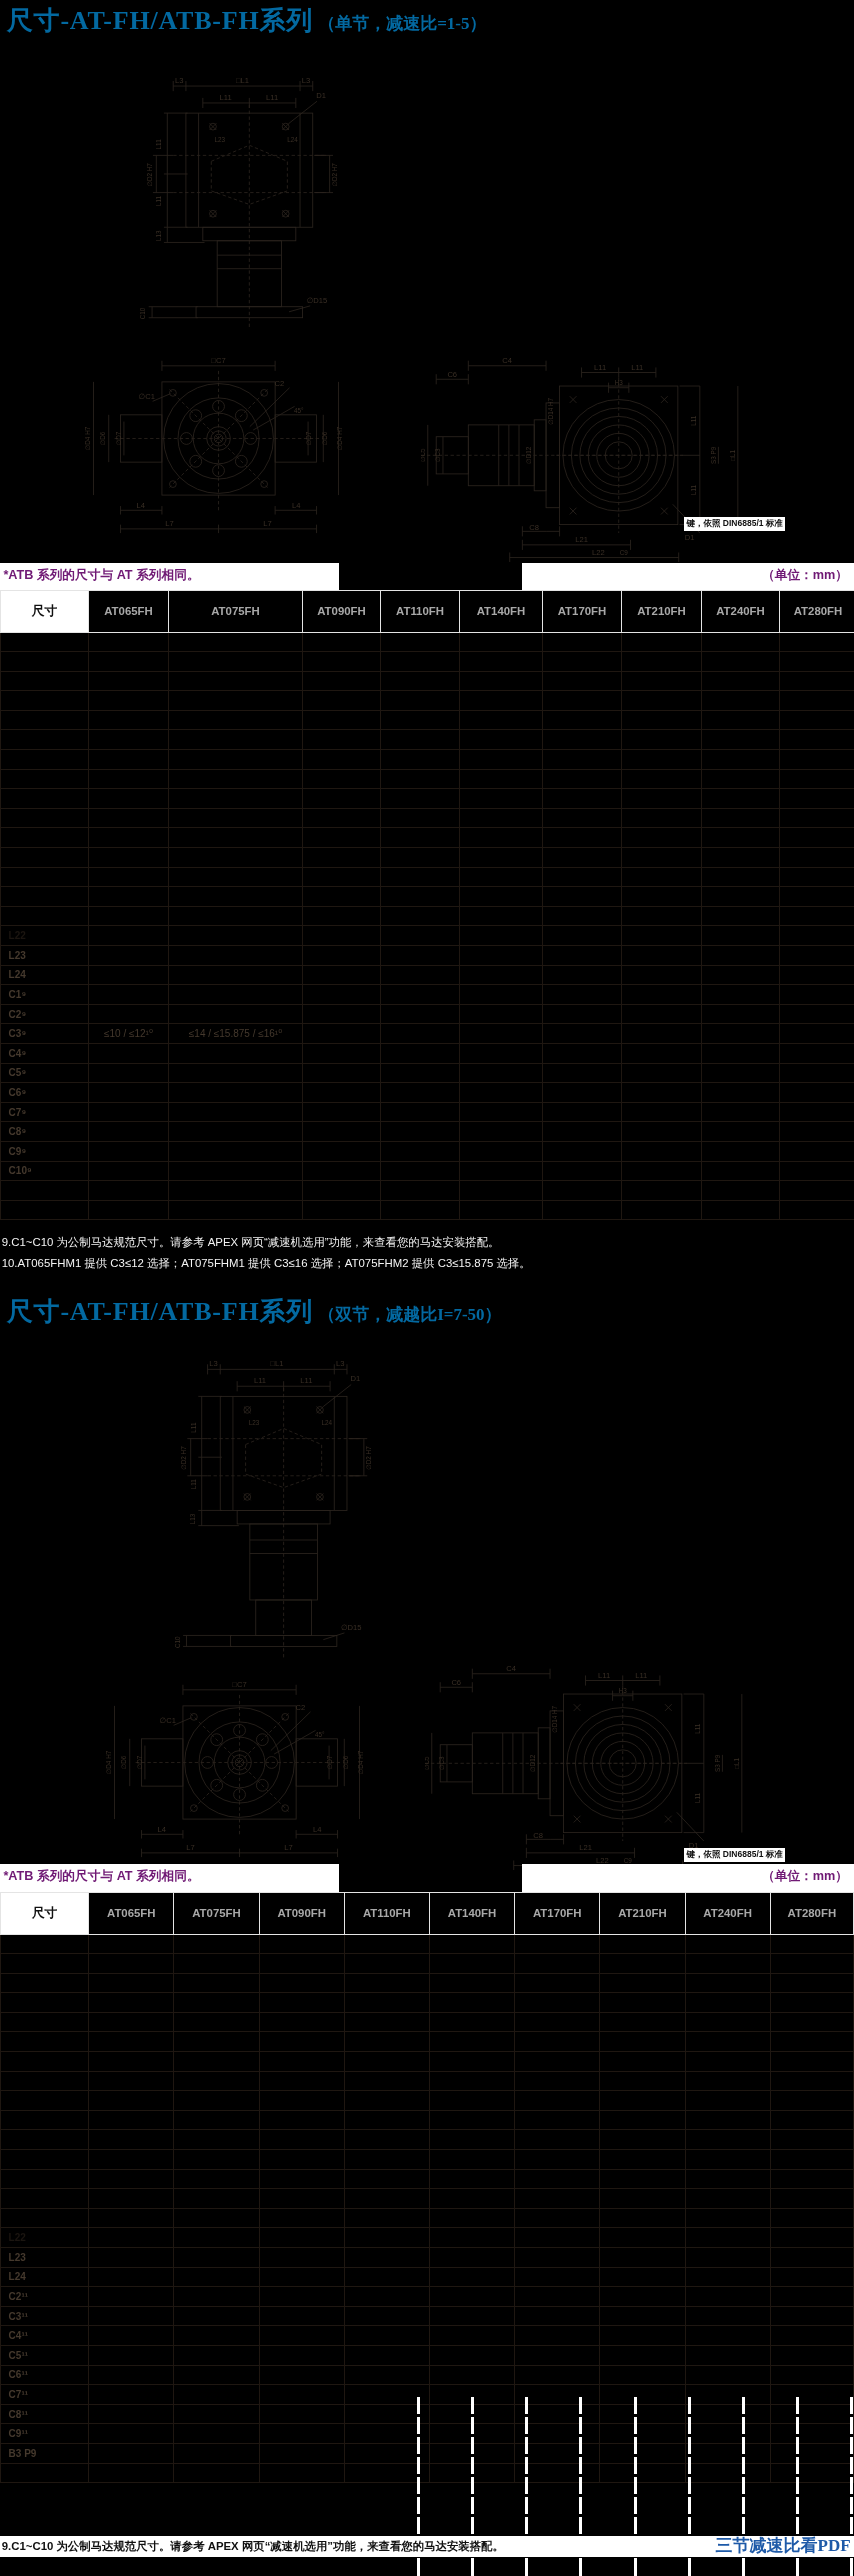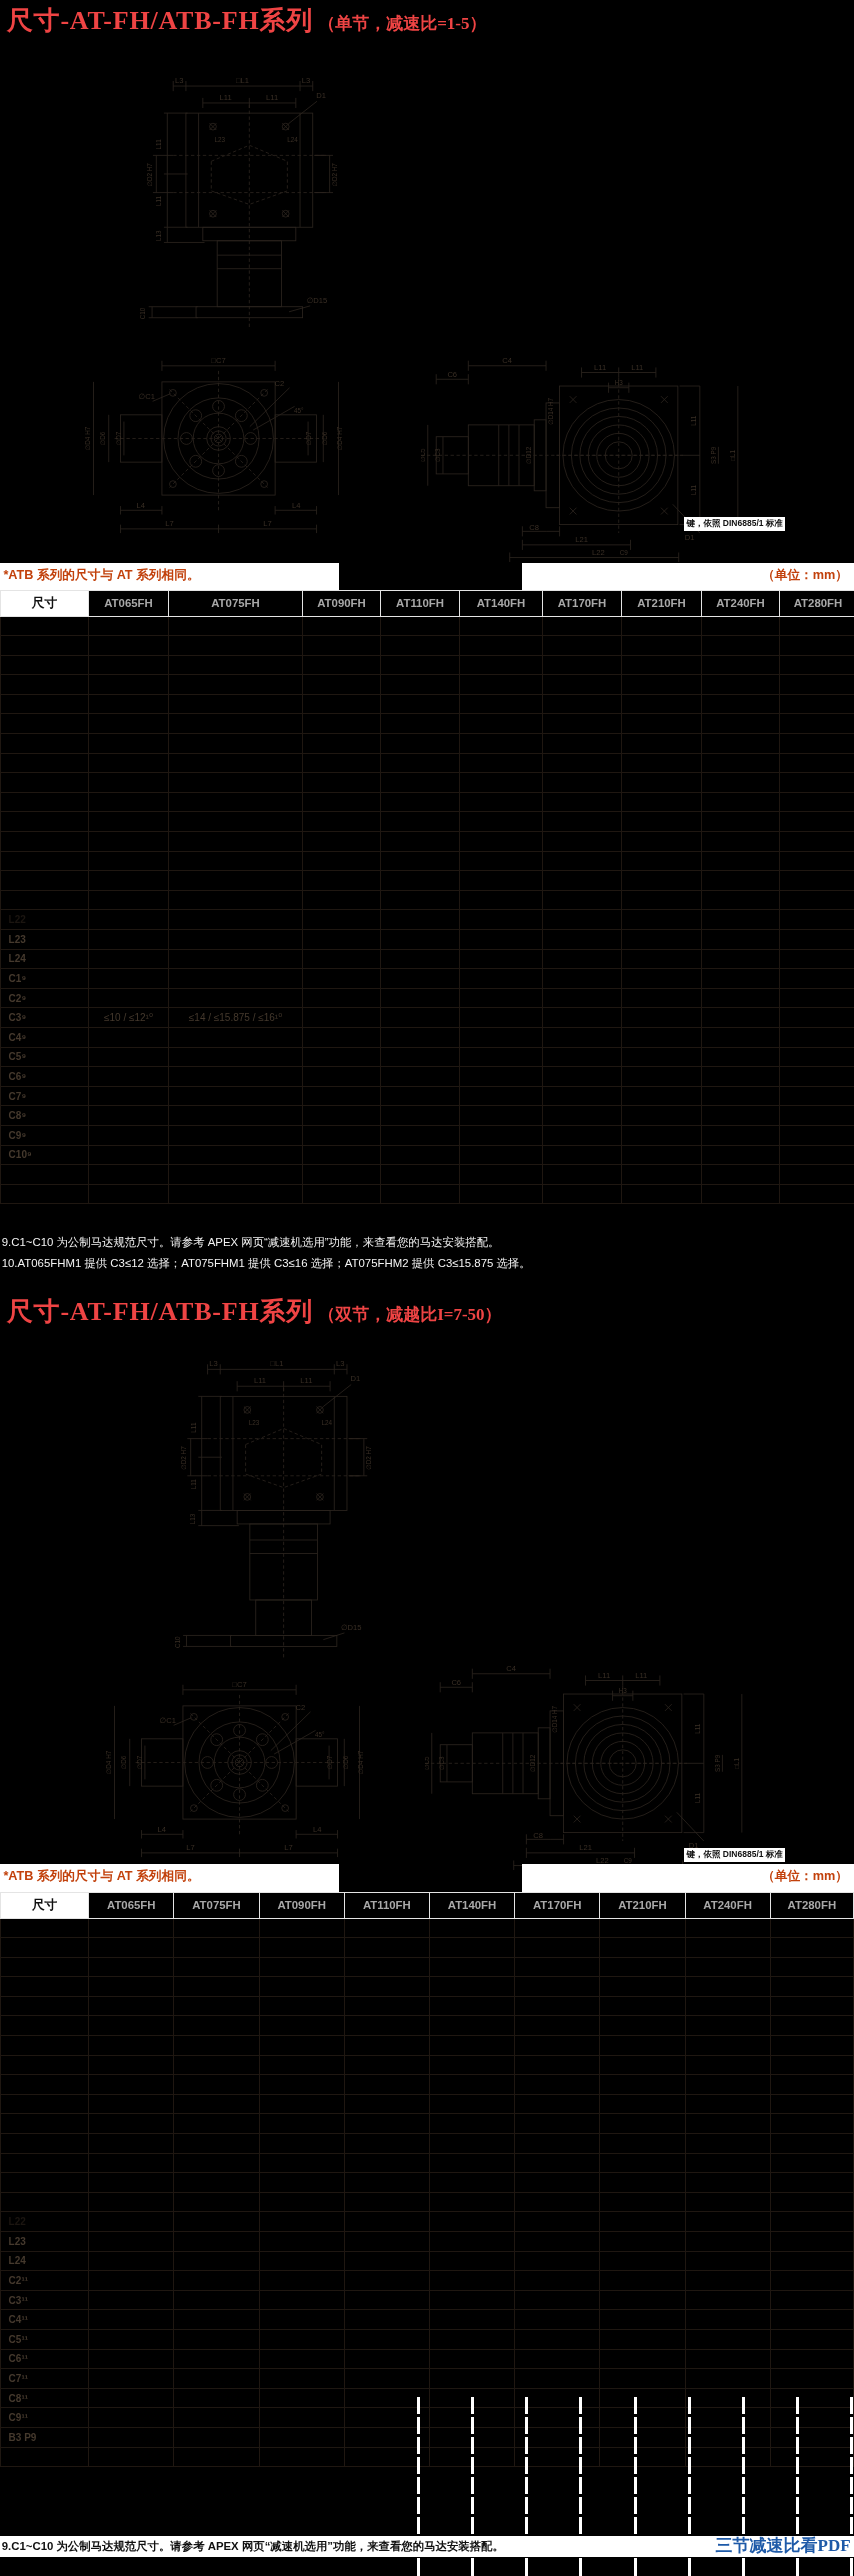--- a/index.html
+++ b/index.html
@@ -1,28 +1,28 @@
 <!DOCTYPE html>
 <html style="font-size:13.5px"><head>
 <meta charset="utf-8">
 <style>
   html,body{margin:0;padding:0;background:#000;}
   .page{position:relative;width:854px;height:2576px;background:#000;overflow:hidden;
         font-family:"Liberation Sans","DejaVu Sans",sans-serif;}
-  .title{position:absolute;left:6.8px;white-space:nowrap;color:#ef4444;
+  .title{position:absolute;left:6.8px;white-space:nowrap;color:#0369a1;
          font-family:"Liberation Serif","DejaVu Serif",serif;font-weight:bold;}
   .title .main{font-size:26px;letter-spacing:0.8px;}
   .title .sub{font-size:17px;margin-left:5px;}
-  .whitebar{position:absolute;background:#fff;color:#c2410c;font-size:12.7px;height:36px;
+  .whitebar{position:absolute;background:#fff;color:#701a75;font-size:12.7px;height:36px;
             line-height:24px;font-weight:bold;}
   .din{position:absolute;background:#fff;color:#111;font-size:8.5px;height:13.5px;line-height:13.5px;
        padding:0 2.5px;white-space:nowrap;font-weight:bold;}
   table{position:absolute;left:0;border-collapse:collapse;table-layout:fixed;width:854px;}
   th{height:24.5px;background:#000;color:#a8a8a8;font-size:11.4px;font-weight:bold;
-     border:1.7px solid #e4e4e4;padding:0;}
+     border:1.7px solid #e4e4e4;padding:8px;}
   th.hd0{background:#fff;color:#111;font-size:12.7px;}
   td{height:18.6px;border:1.7px solid #1f1711;font-size:10px;color:#1b1510;text-align:center;
      padding:0 1.7px;overflow:hidden;white-space:nowrap;}
   td.lbl{text-align:left;padding-left:7.6px;font-weight:bold;}
   td.b1{color:#45392d;}
   .notes{position:absolute;color:#f4f4f4;font-size:11.4px;line-height:21px;left:1.7px;}
   .bottombar{position:absolute;left:0;width:854px;height:21px;background:#fff;}
   .bottombar .note{position:absolute;left:1.7px;top:0;height:21px;line-height:21px;
                    color:#111;font-size:11.4px;font-weight:bold;white-space:nowrap;}
   .pdflink{position:absolute;right:3.4px;top:-1.7px;color:#1e5aa8;font-size:17px;font-weight:bold;

